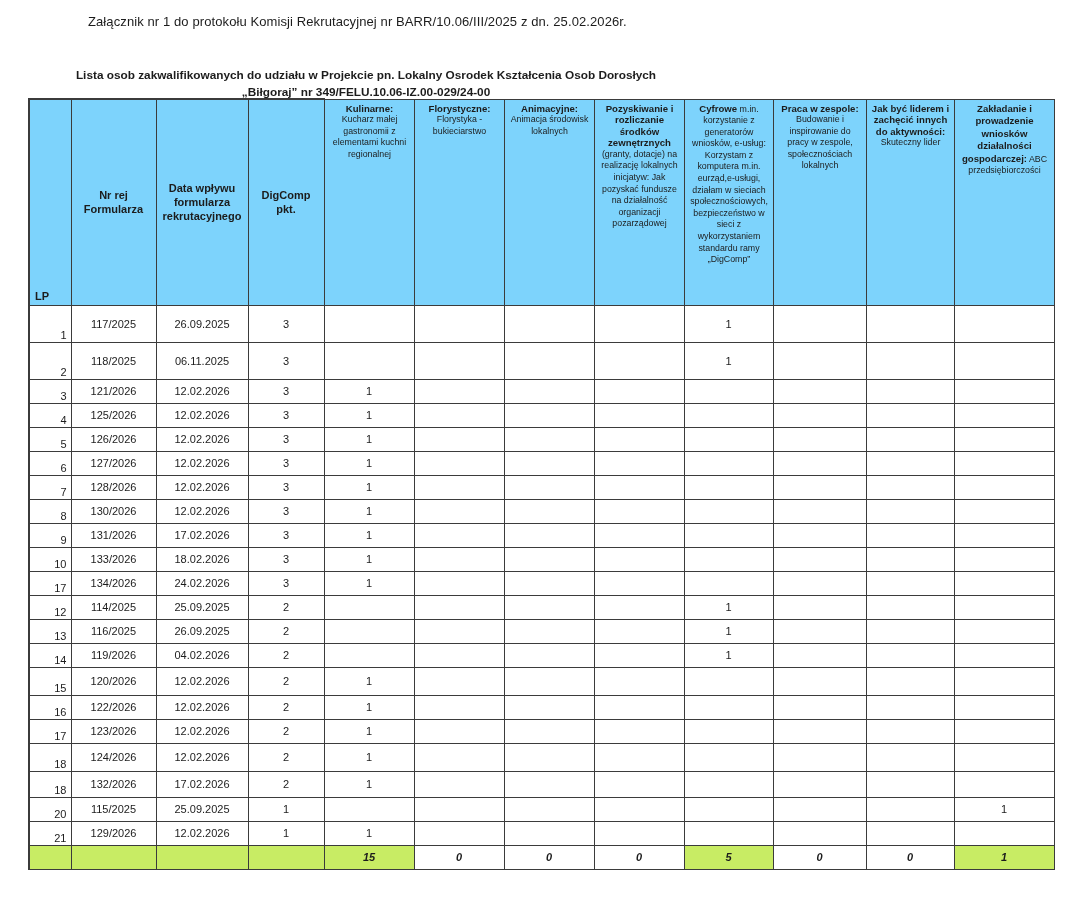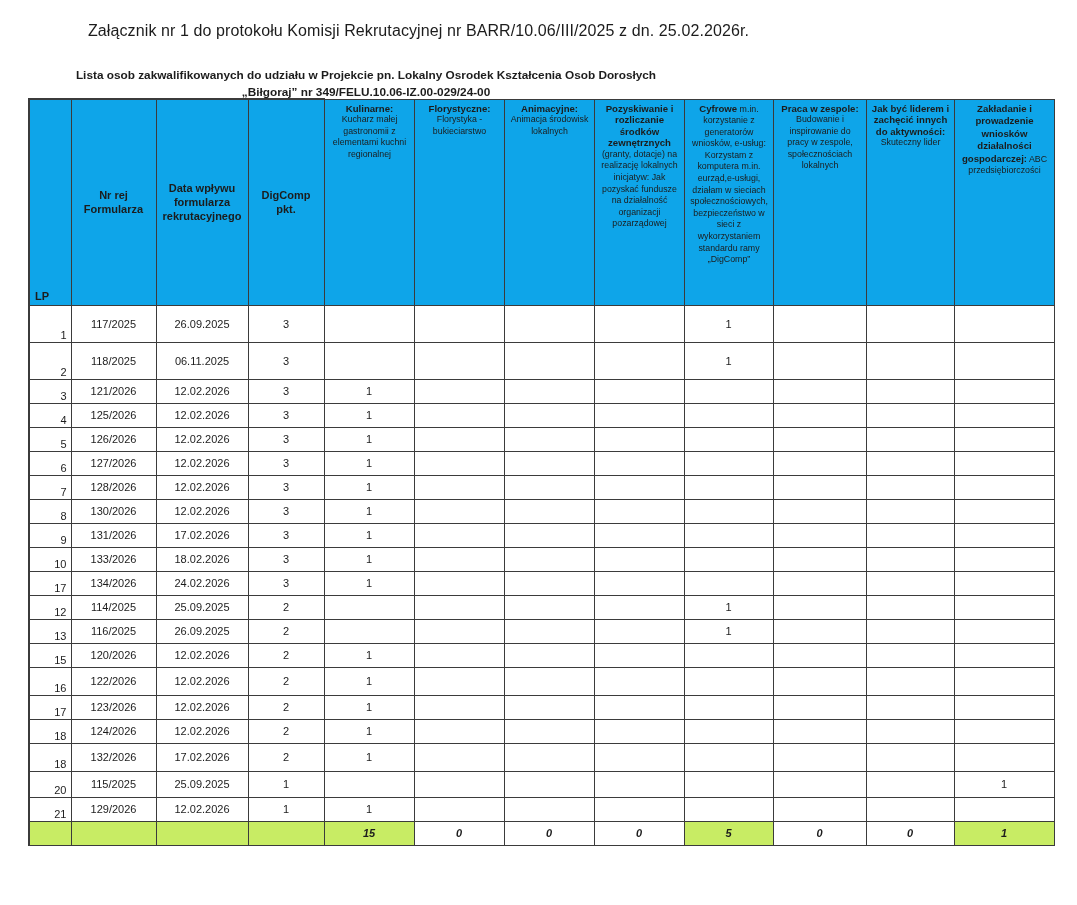--- a/index.html
+++ b/index.html
@@ -1,25 +1,25 @@
 <!DOCTYPE html>
 <html style="--hl: #c8ec64;"><head>
 <meta charset="utf-8">
 <style>
   html,body{margin:0;padding:0;background:#ffffff;}
   body{width:1077px;height:905px;position:relative;font-family:"Liberation Sans",sans-serif;color:#1c1c1c;overflow:hidden;}
-  .attachment{position:absolute;left:88px;top:14px;font-size:16px;letter-spacing:0.1px;margin-top:8px;}
+  .attachment{position:absolute;left:88px;top:14px;font-size:13px;letter-spacing:0.1px;}
   .doc-title{position:absolute;left:36px;top:67px;width:660px;text-align:center;font-weight:bold;font-size:11.8px;line-height:17px;}
   table.rec{position:absolute;left:28px;top:98px;border-collapse:collapse;table-layout:fixed;}
   table.rec th,table.rec td{border:1px solid #3b3b3b;padding:0;margin:0;overflow:hidden;}
   
   td.spacer{border:none;background:#ffffff;}
   th.band{border-top:2px solid #3b3b3b;border-left:2px solid #3b3b3b;border-right:2px solid #3b3b3b;
           font-size:10.8px;font-weight:bold;text-align:center;vertical-align:middle;line-height:14px;height:40px;}
-  tr.hdr th{height:202px;vertical-align:middle;background:#0ea5e9;}
+  tr.hdr th{height:202px;vertical-align:middle;background:#7dd3fc;}
   tr.hdr th.lhead{font-size:11px;font-weight:bold;text-align:center;border-top:2px solid #3b3b3b;line-height:14px;padding:0 3px;}
   tr.hdr th.lhead.lp{vertical-align:bottom;text-align:left;padding:0 0 2px 5px;border-left:2px solid #3b3b3b;}
   tr.hdr th.cat{vertical-align:top;padding:3px 3px 0 4px;font-weight:normal;font-size:8.8px;line-height:11.6px;text-align:center;}
   tr.hdr th.cat .lbl{font-weight:bold;font-size:9.6px;}
   
   tr.hdr th:nth-child(5) .lbl,tr.hdr th:nth-child(6) .lbl,tr.hdr th:nth-child(7) .lbl,
   tr.hdr th:nth-child(8) .lbl,tr.hdr th:nth-child(10) .lbl,tr.hdr th:nth-child(11) .lbl{display:block;}
   tr.hdr th:nth-child(9),tr.hdr th:nth-child(12){text-align:center;}
   tbody td{font-size:11px;text-align:center;vertical-align:middle;background:#fff;}
   tbody td.lp{text-align:right;vertical-align:bottom;padding:0 4px 1px 0;border-left:2px solid #3b3b3b;}
@@ -252,20 +252,34 @@
         <td></td>
         <td></td>
         <td></td>
         <td></td>
         <td>1</td>
         <td></td>
         <td></td>
         <td class="lastcol"></td>
       </tr>
       <tr>
+        <td class="lp">14</td>
+        <td>119/2026</td>
+        <td>04.02.2026</td>
+        <td>2</td>
+        <td></td>
+        <td></td>
+        <td></td>
+        <td></td>
+        <td>1</td>
+        <td></td>
+        <td></td>
+        <td class="lastcol"></td>
+      </tr>
+      <tr>
         <td class="lp">15</td>
         <td>120/2026</td>
         <td>12.02.2026</td>
         <td>2</td>
         <td>1</td>
         <td></td>
         <td></td>
         <td></td>
         <td></td>
         <td></td>

